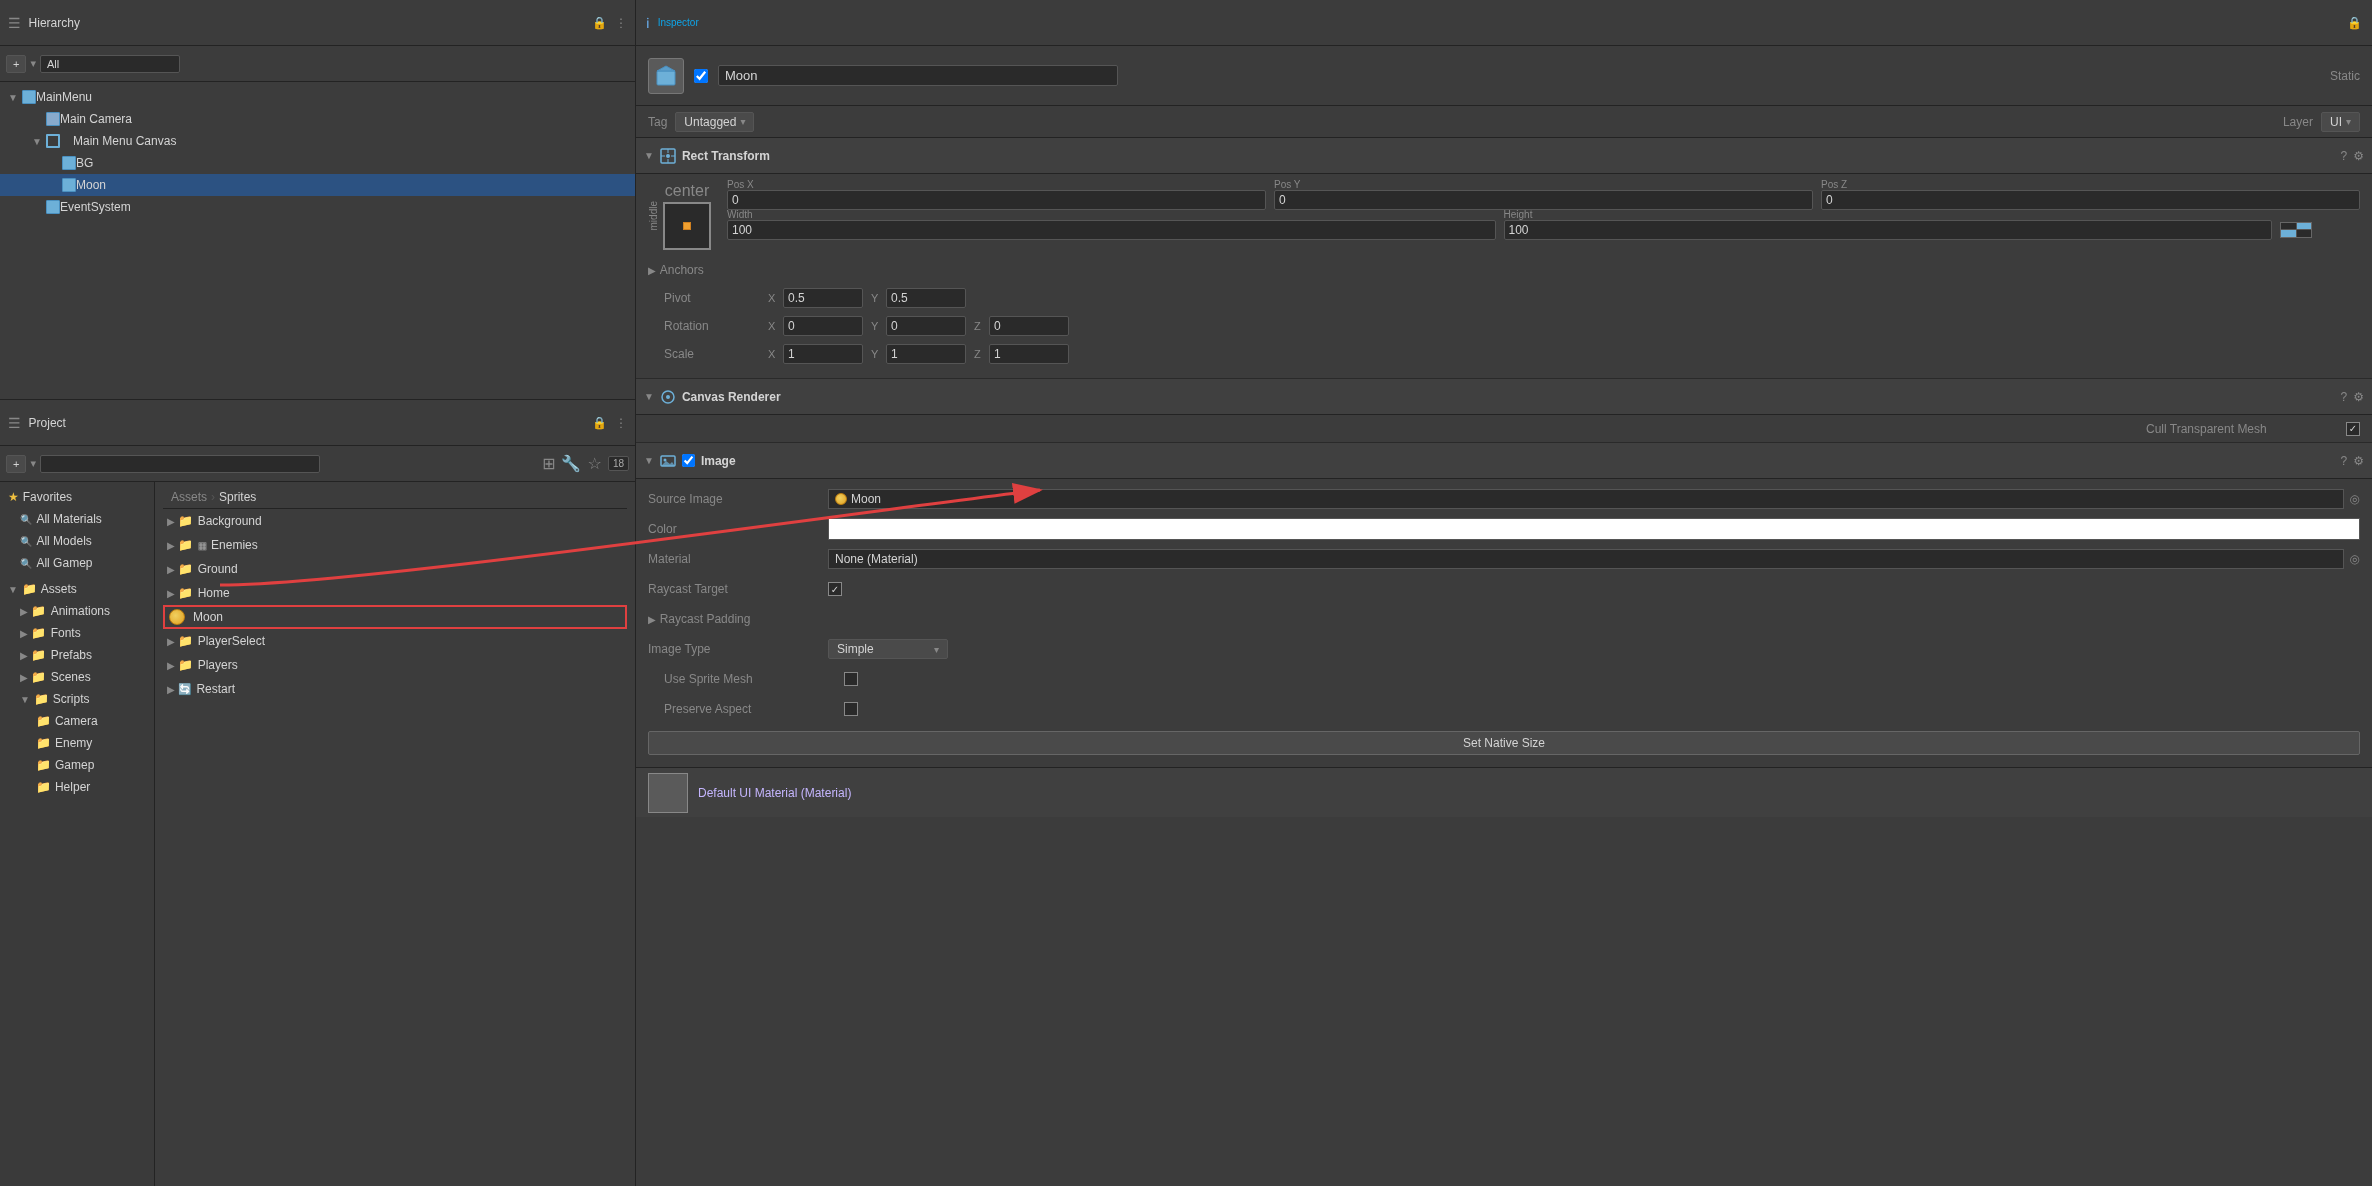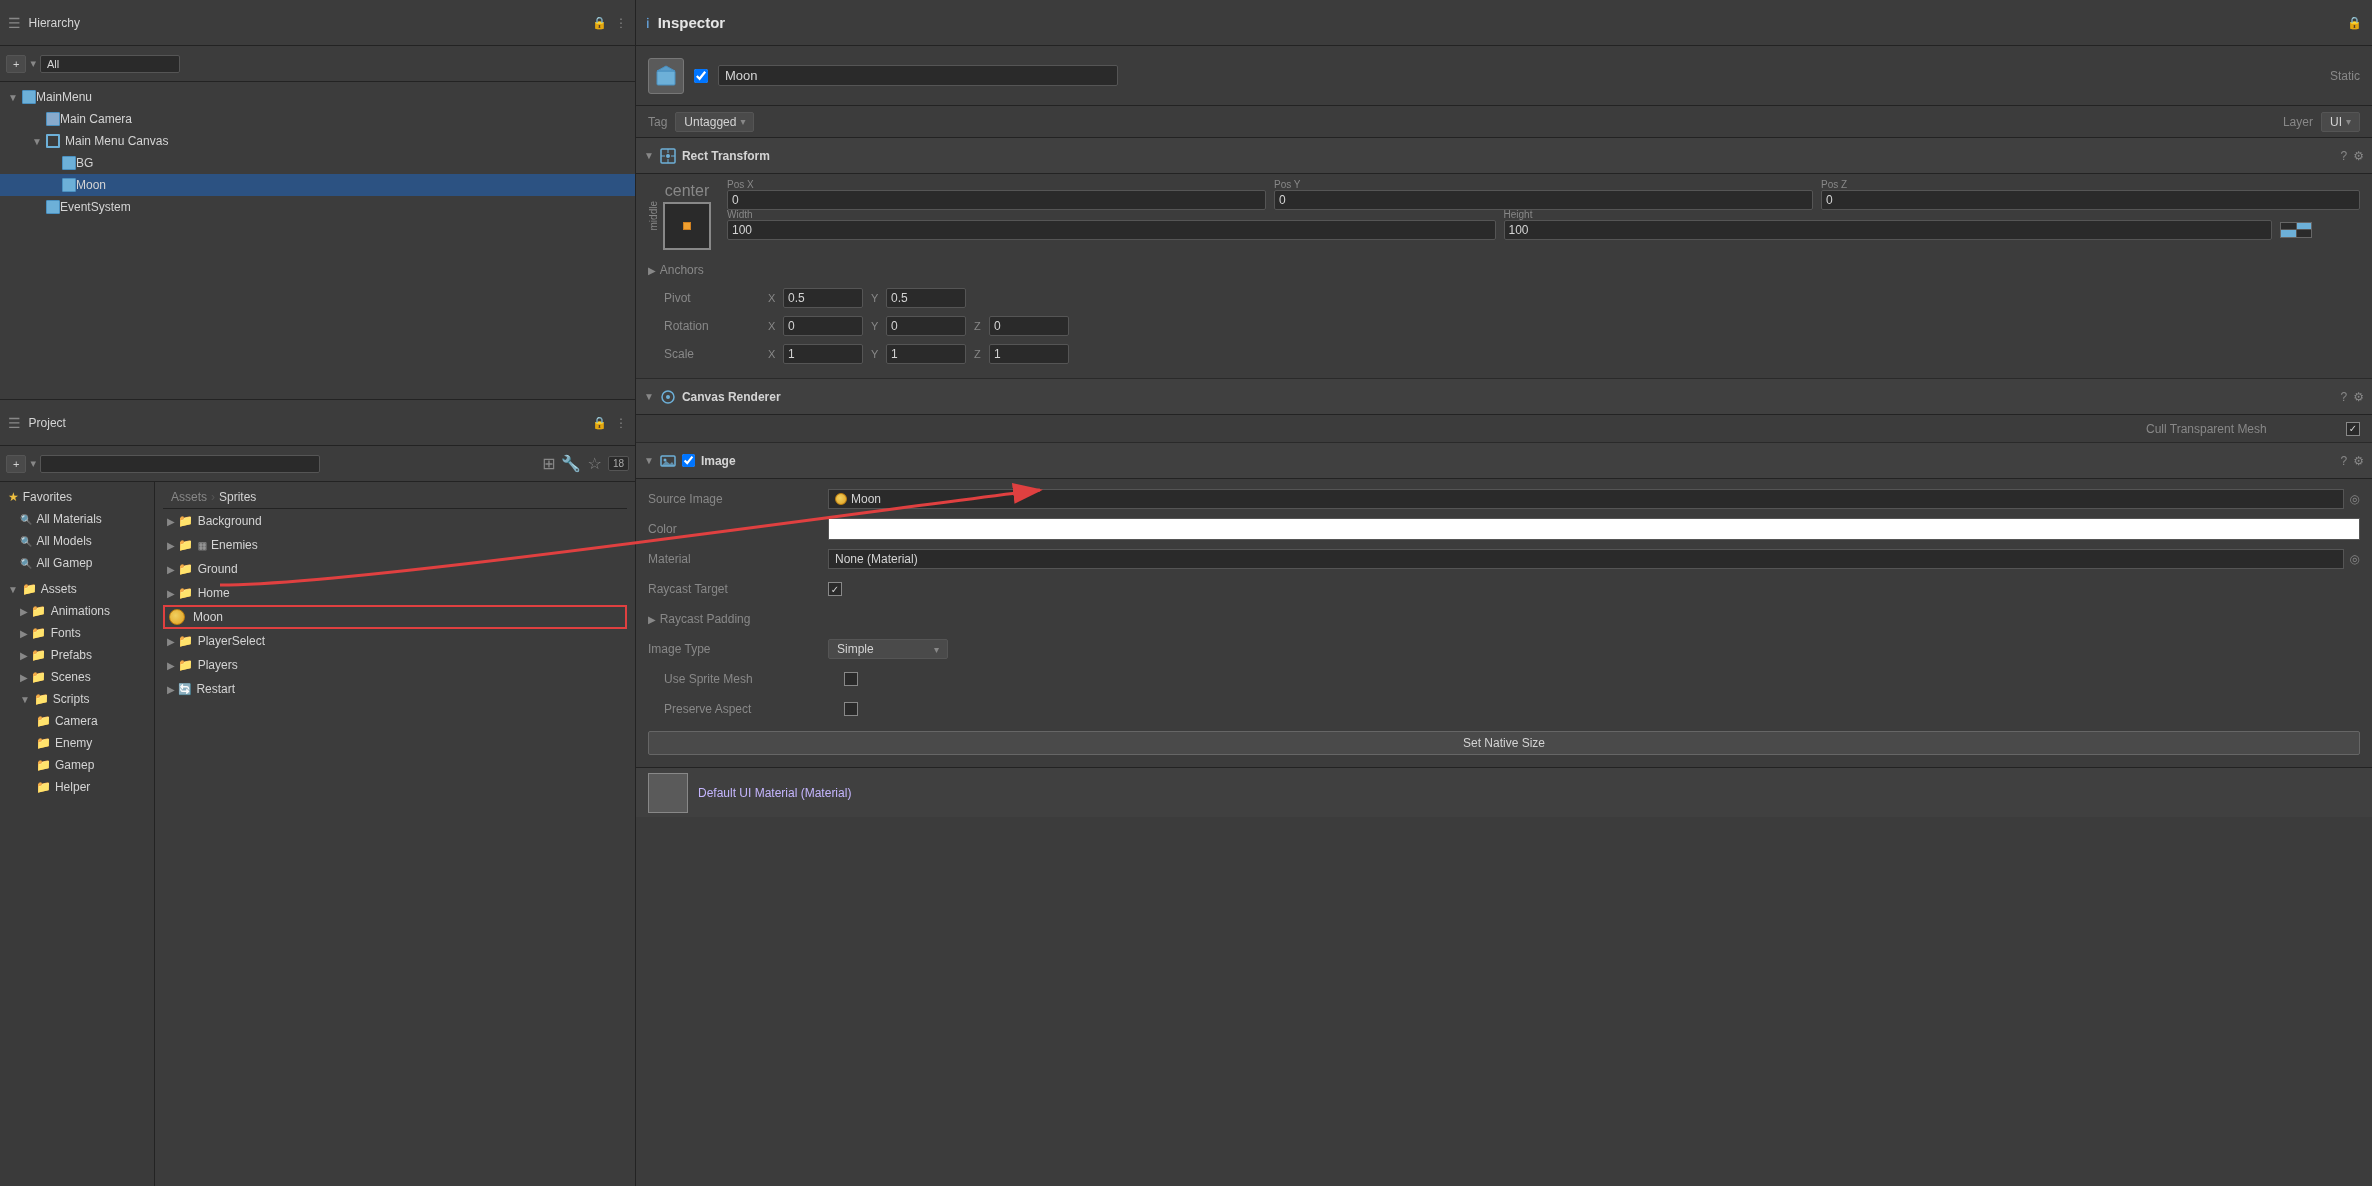--- a/index.html
+++ b/index.html
@@ -176,23 +176,22 @@
       height: 46px;
       background: #3c3c3c;
       border-bottom: 1px solid #232323;
       display: flex;
       align-items: center;
       padding: 0 10px;
       gap: 8px;
     }
 
     .inspector-title {
-      font-size: 15px;
-      color: #e5e5e5;
-      font-weight: bold;
+      font-size: 10px;
+      color: #0ea5e9;
     }
 
     
     .object-header {
       height: 60px;
       display: flex;
       align-items: center;
       padding: 0 12px;
       gap: 10px;
       border-bottom: 1px solid #232323;
@@ -622,21 +621,21 @@
 
       <div class="tree-item indent-2" style="padding-left:32px;">
         <span class="tree-arrow"></span>
         <div class="cube-icon" style="background:#88aacc;"></div>
         <span class="tree-label">Main Camera</span>
       </div>
 
       <div class="tree-item indent-2" style="padding-left:32px;">
         <span class="tree-arrow">▼</span>
         <div class="canvas-icon"></div>
-        <span class="tree-label" style="margin-left:5px;">Main Menu Canvas</span>
+        <span class="tree-label" style="margin-left:13px;">Main Menu Canvas</span>
       </div>
 
       <div class="tree-item indent-3" style="padding-left:48px;">
         <span class="tree-arrow"></span>
         <div class="cube-icon"></div>
         <span class="tree-label">BG</span>
       </div>
 
       <div class="tree-item selected indent-3" style="padding-left:48px;">
         <span class="tree-arrow"></span>

